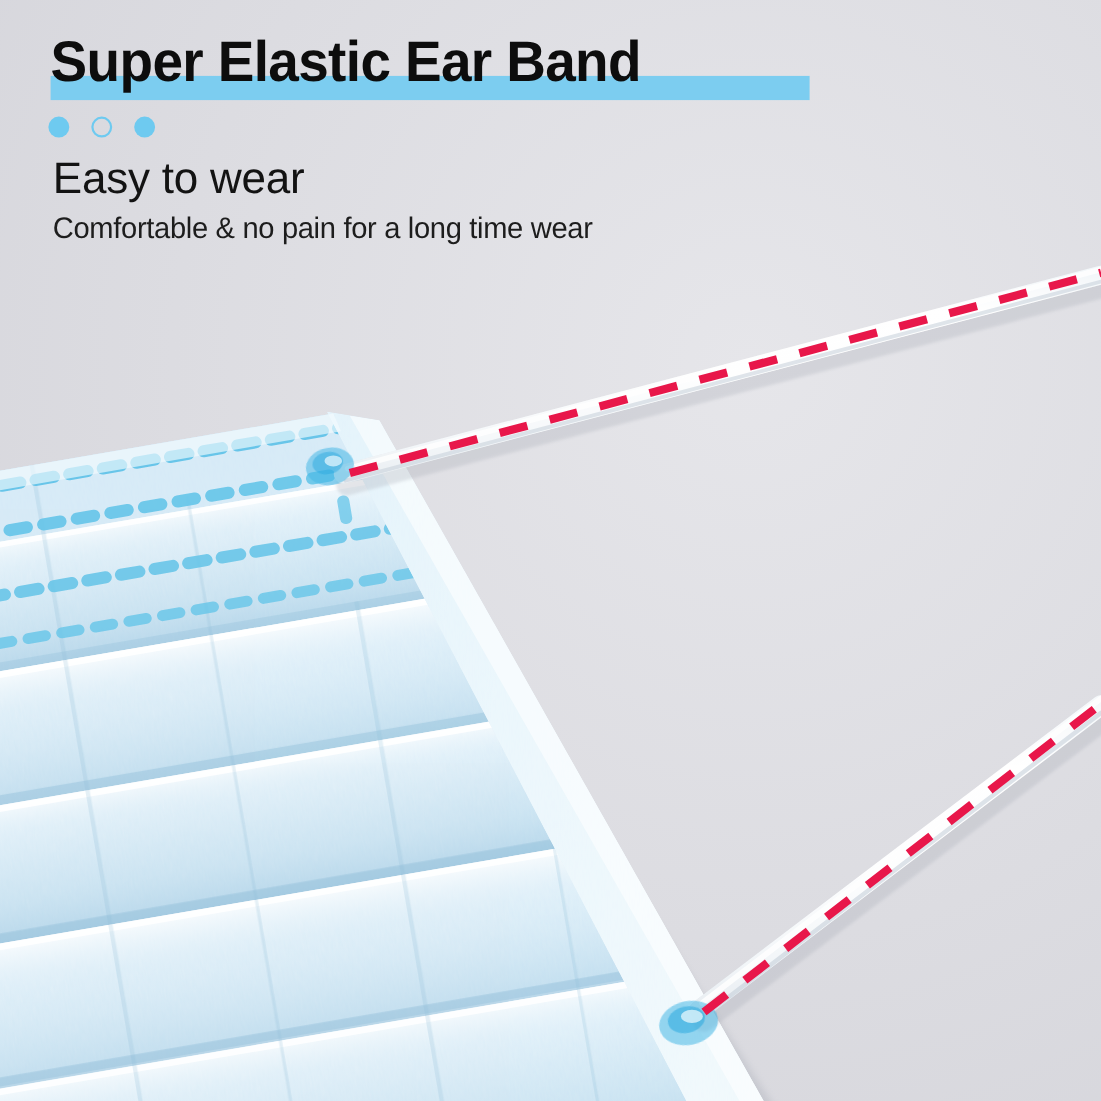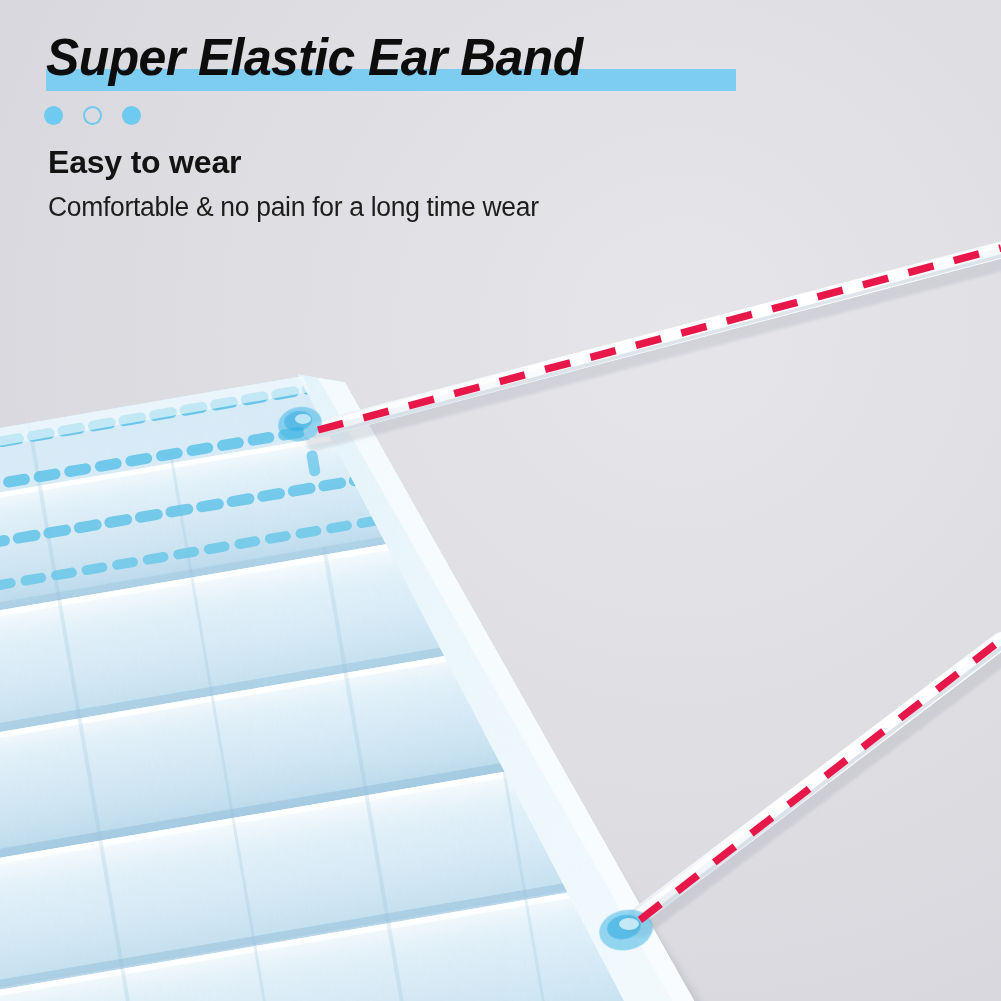--- a/index.html
+++ b/index.html
@@ -11,40 +11,40 @@
   }
   #stage{
     position:relative;width:1001px;height:1001px;overflow:hidden;
     background:
       radial-gradient(ellipse 120% 90% at 70% 35%, #e3e3e8 0%, #dcdce1 55%, #d6d6dc 100%);
   }
 
   
   .text-block{position:absolute;left:0;top:0;width:1001px;z-index:40;}
 
-  .headline-wrap{position:absolute;left:46px;top:26px;height:66px;font-style:italic;}
+  .headline-wrap{position:absolute;left:46px;top:26px;height:66px;}
   .headline-bar{
     position:absolute;left:0;top:43px;width:690px;height:22px;
     background:#7ccdf0;z-index:1;
   }
   .headline{
     position:relative;z-index:2;margin:0;
     font-size:52px;line-height:62px;font-weight:700;color:#0d0d0d;
     letter-spacing:-0.6px;white-space:nowrap;
     transform:scaleX(0.96);transform-origin:left center;
   }
 
   .dots{position:absolute;left:44px;top:106px;display:flex;gap:20px;align-items:center;}
   .dot{width:19px;height:19px;border-radius:50%;}
   .dot.filled{background:#6ecaf0;}
   .dot.hollow{background:transparent;border:2px solid #6ecaf0;box-sizing:border-box;}
 
   .subhead{
     position:absolute;left:48px;top:143px;margin:0;
-    font-size:32px;line-height:38px;font-weight:700;color:#131313;
+    font-size:40px;line-height:38px;font-weight:400;color:#131313;
     letter-spacing:-0.2px;white-space:nowrap;
   }
   .tagline{
     position:absolute;left:48px;top:190px;margin:0;
     font-size:27px;line-height:34px;font-weight:400;color:#1d1d1d;
     letter-spacing:-0.3px;white-space:nowrap;
     transform:scaleX(0.98);transform-origin:left center;
   }
 
   

